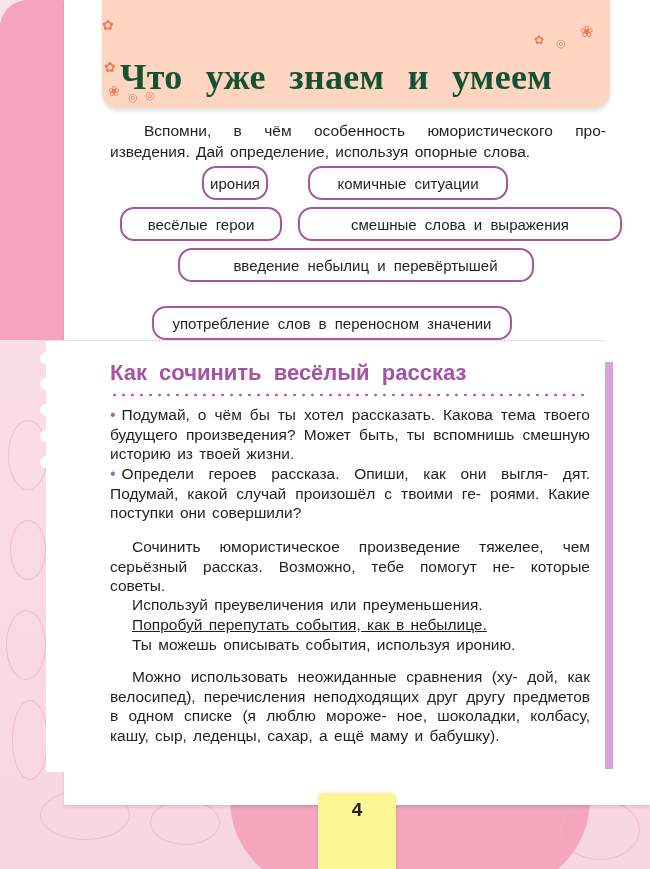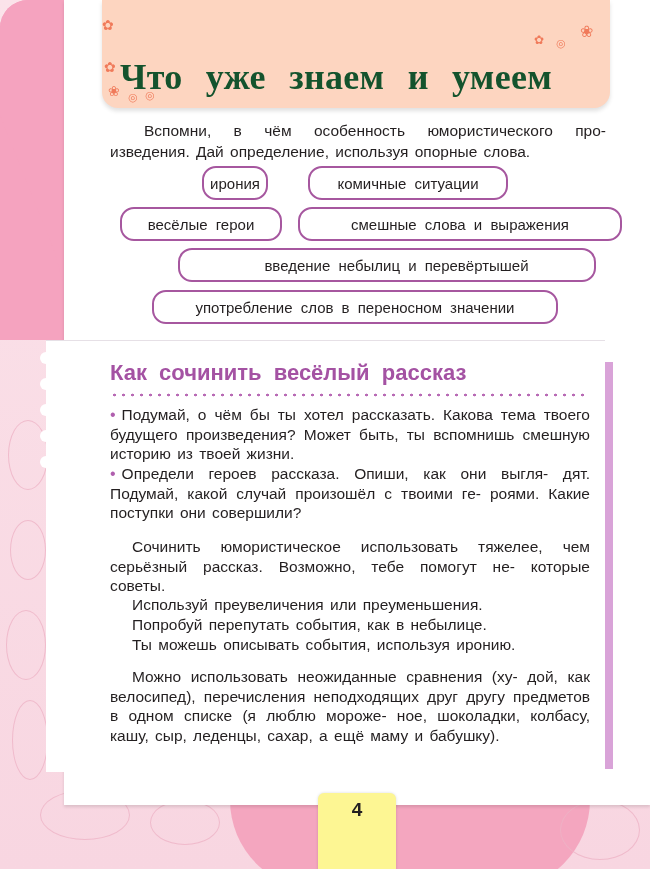--- a/index.html
+++ b/index.html
@@ -158,48 +158,48 @@
 <div class="title-text">Что уже знаем и умеем</div>
 
 <p class="intro">
   <span class="indent"></span><span>Вспомни, в чём особенность </span><b>юмористического про-</b> <b>изведения</b><span>. Дай определение, используя опорные слова.</span>
 </p>
 
 <div class="pill" style="left:202px;top:166px;width:66px;">ирония</div>
 <div class="pill" style="left:308px;top:166px;width:200px;">комичные ситуации</div>
 <div class="pill" style="left:120px;top:207px;width:162px;">весёлые герои</div>
 <div class="pill" style="left:298px;top:207px;width:324px;">смешные слова и выражения</div>
-<div class="pill" style="left:178px;top:248px;width:418px;padding-left:19px;">введение небылиц и перевёртышей</div>
-<div class="pill" style="left:152px;top:290px;width:406px;">употребление слов в переносном значении</div>
+<div class="pill" style="left:178px;top:248px;width:356px;padding-left:19px;">введение небылиц и перевёртышей</div>
+<div class="pill" style="left:152px;top:306px;width:360px;">употребление слов в переносном значении</div>
 
 <div class="story-shadow"></div>
 <div class="story-box"></div>
 <div class="scallop" style="top:352px;"></div>
 <div class="scallop" style="top:378px;"></div>
 <div class="scallop" style="top:404px;"></div>
 <div class="scallop" style="top:430px;"></div>
 <div class="scallop" style="top:456px;"></div>
 
 <div class="story-title">Как сочинить весёлый рассказ</div>
 <div class="dots"></div>
 
 <p class="story-text" style="top:405px;">
   <span class="bullet">•</span><span>Подумай, о чём бы ты хотел рассказать. Какова тема твоего будущего произведения? Может быть, ты вспомнишь смешную историю из твоей жизни.</span>
 </p>
 <p class="story-text" style="top:464px;">
   <span class="bullet">•</span><span>Определи героев рассказа. Опиши, как они выгля- дят. Подумай, какой случай произошёл с твоими ге- роями. Какие поступки они совершили?</span>
 </p>
 
 <p class="story-text" style="top:537px;">
-  <span class="para-indent"></span><span>Сочинить юмористическое использовать тяжелее, чем серьёзный рассказ. Возможно, тебе помогут не- которые советы.</span>
+  <span class="para-indent"></span><span>Сочинить юмористическое произведение тяжелее, чем серьёзный рассказ. Возможно, тебе помогут не- которые советы.</span>
 </p>
 <p class="story-text" style="top:595px;">
   <span class="para-indent"></span><span>Используй преувеличения или преуменьшения.</span>
 </p>
-<p class="story-text" style="top:615px;">
+<p class="story-text" style="top:615px;text-decoration:underline;">
   <span class="para-indent"></span><span>Попробуй перепутать события, как в небылице.</span>
 </p>
 <p class="story-text" style="top:635px;">
   <span class="para-indent"></span><span>Ты можешь описывать события, используя иронию.</span>
 </p>
 <p class="story-text" style="top:655px;margin-top:12px;">
   <span class="para-indent"></span><span>Можно использовать неожиданные сравнения (ху- дой, как велосипед), перечисления неподходящих друг другу предметов в одном списке (я люблю мороже- ное, шоколадки, колбасу, кашу, сыр, леденцы, сахар, а ещё маму и бабушку).</span>
 </p>
 
 <div class="page-num">4</div>

